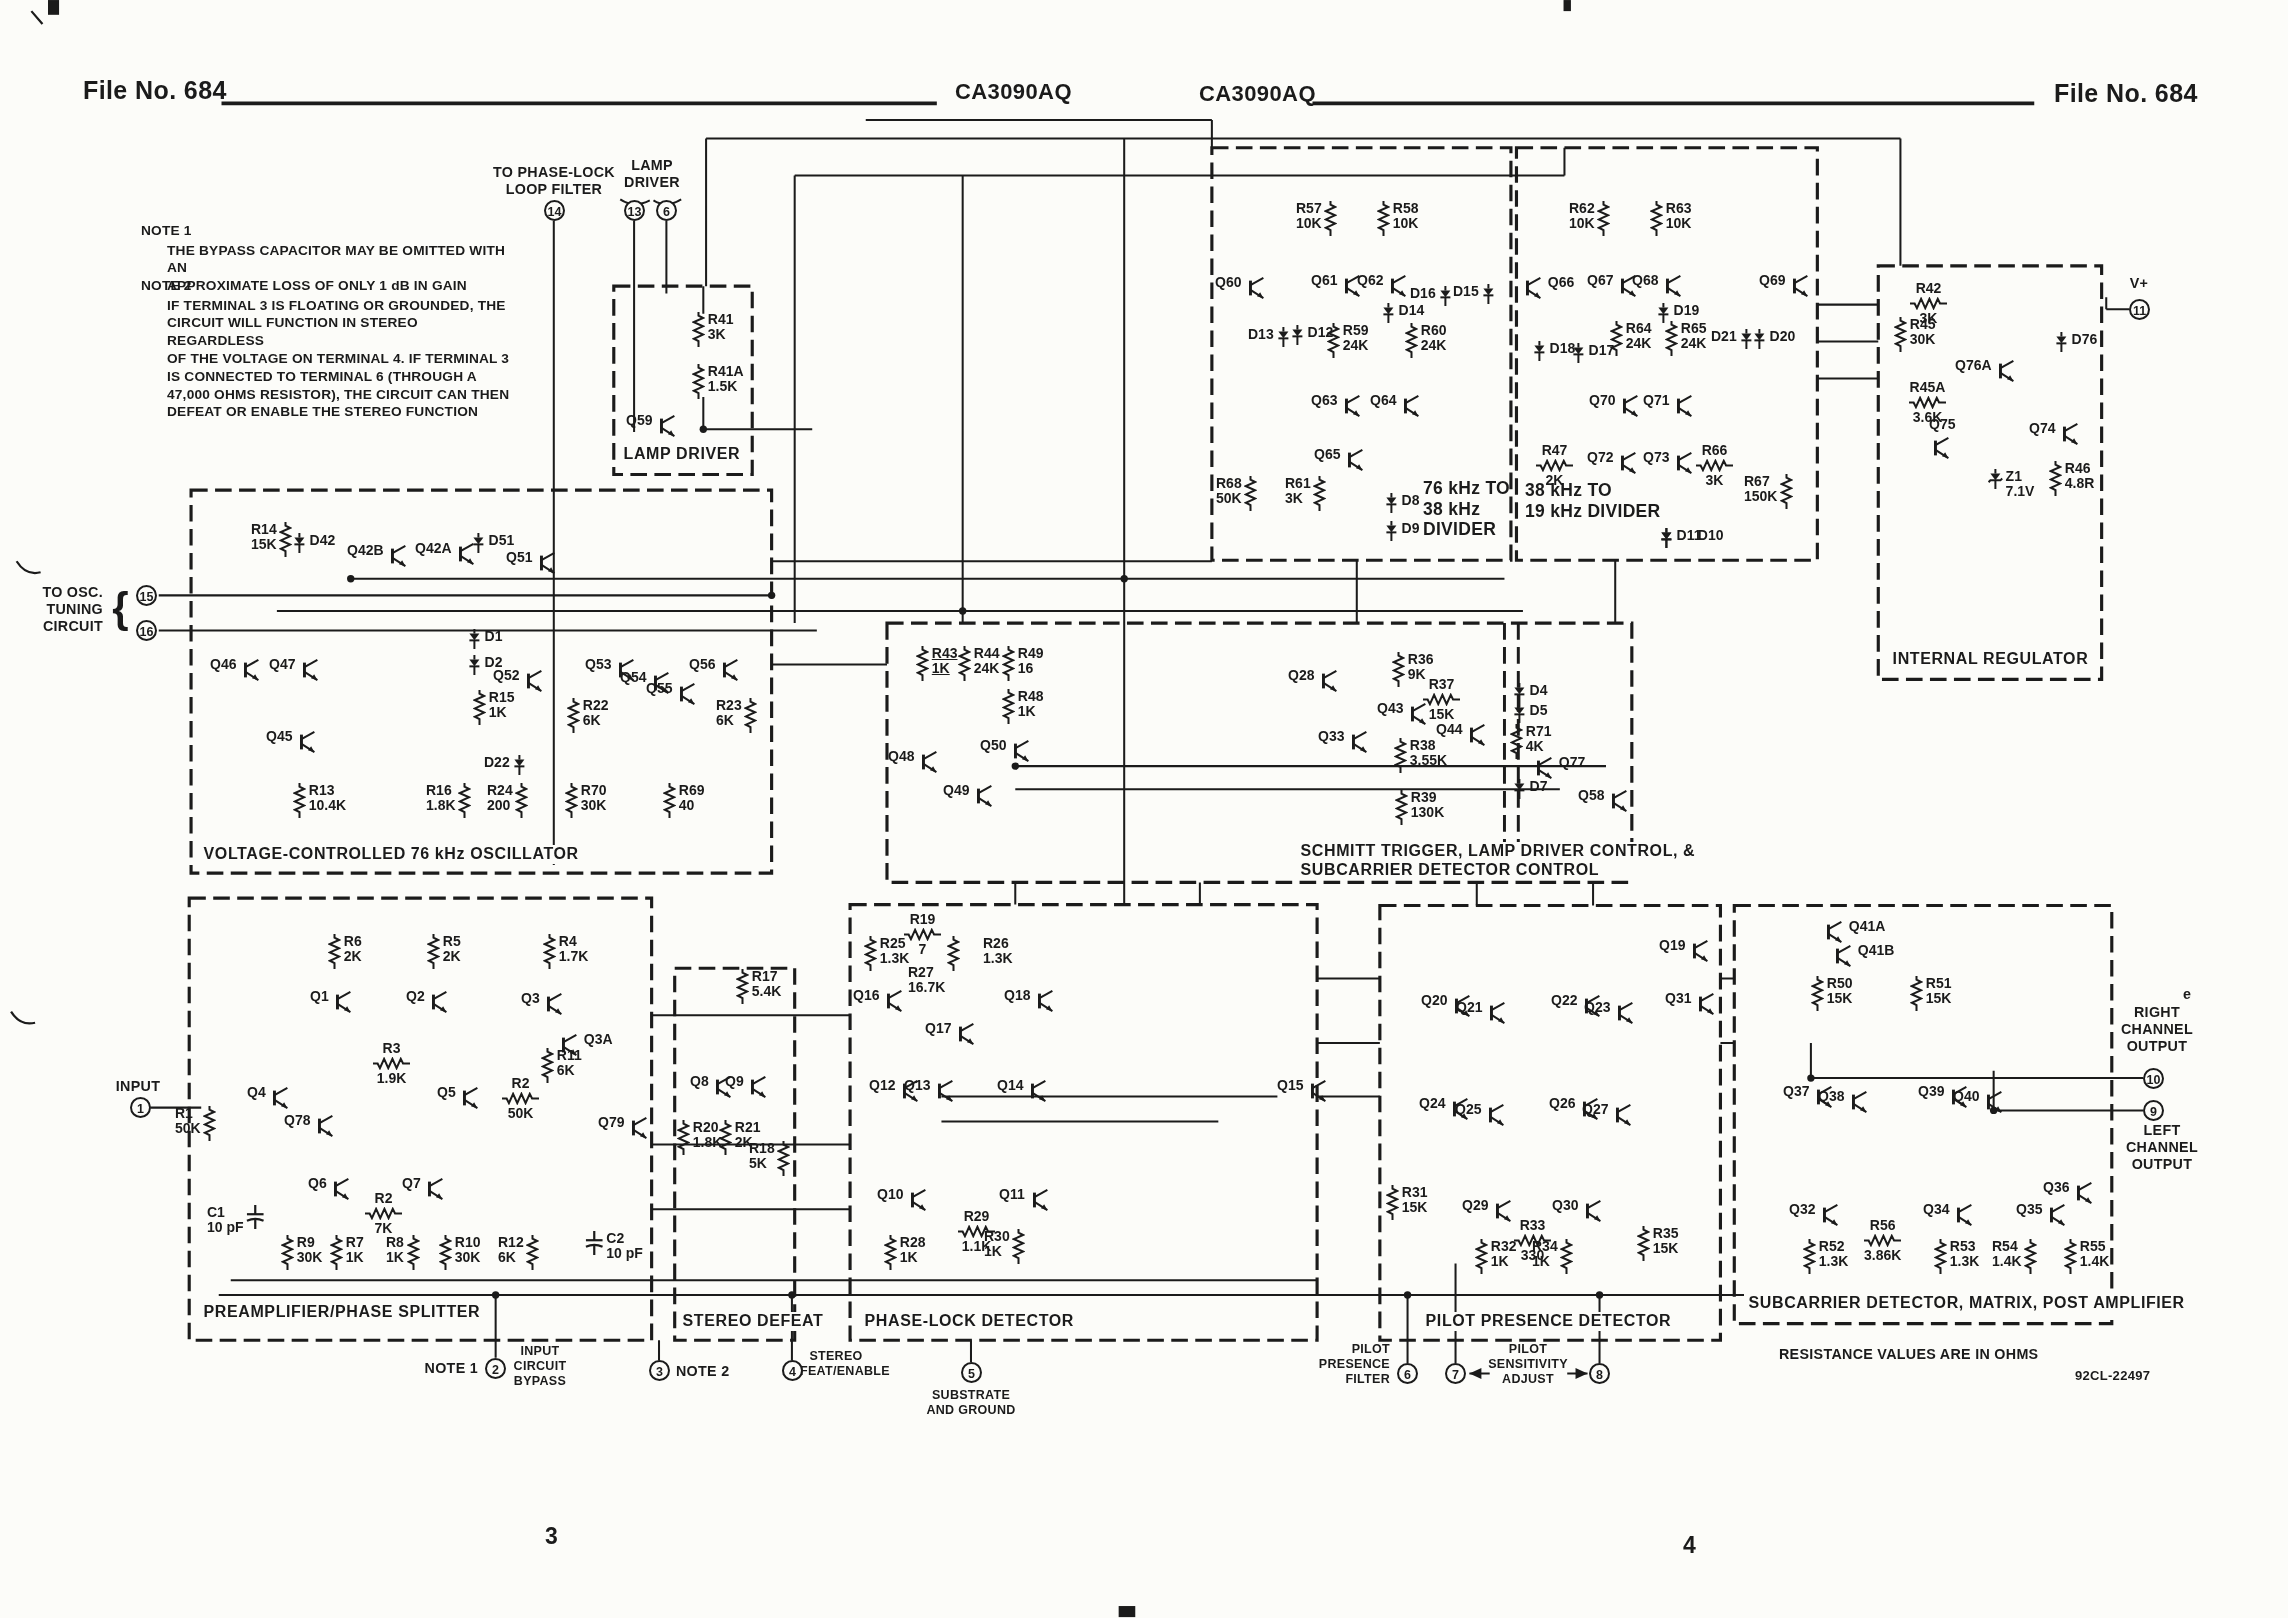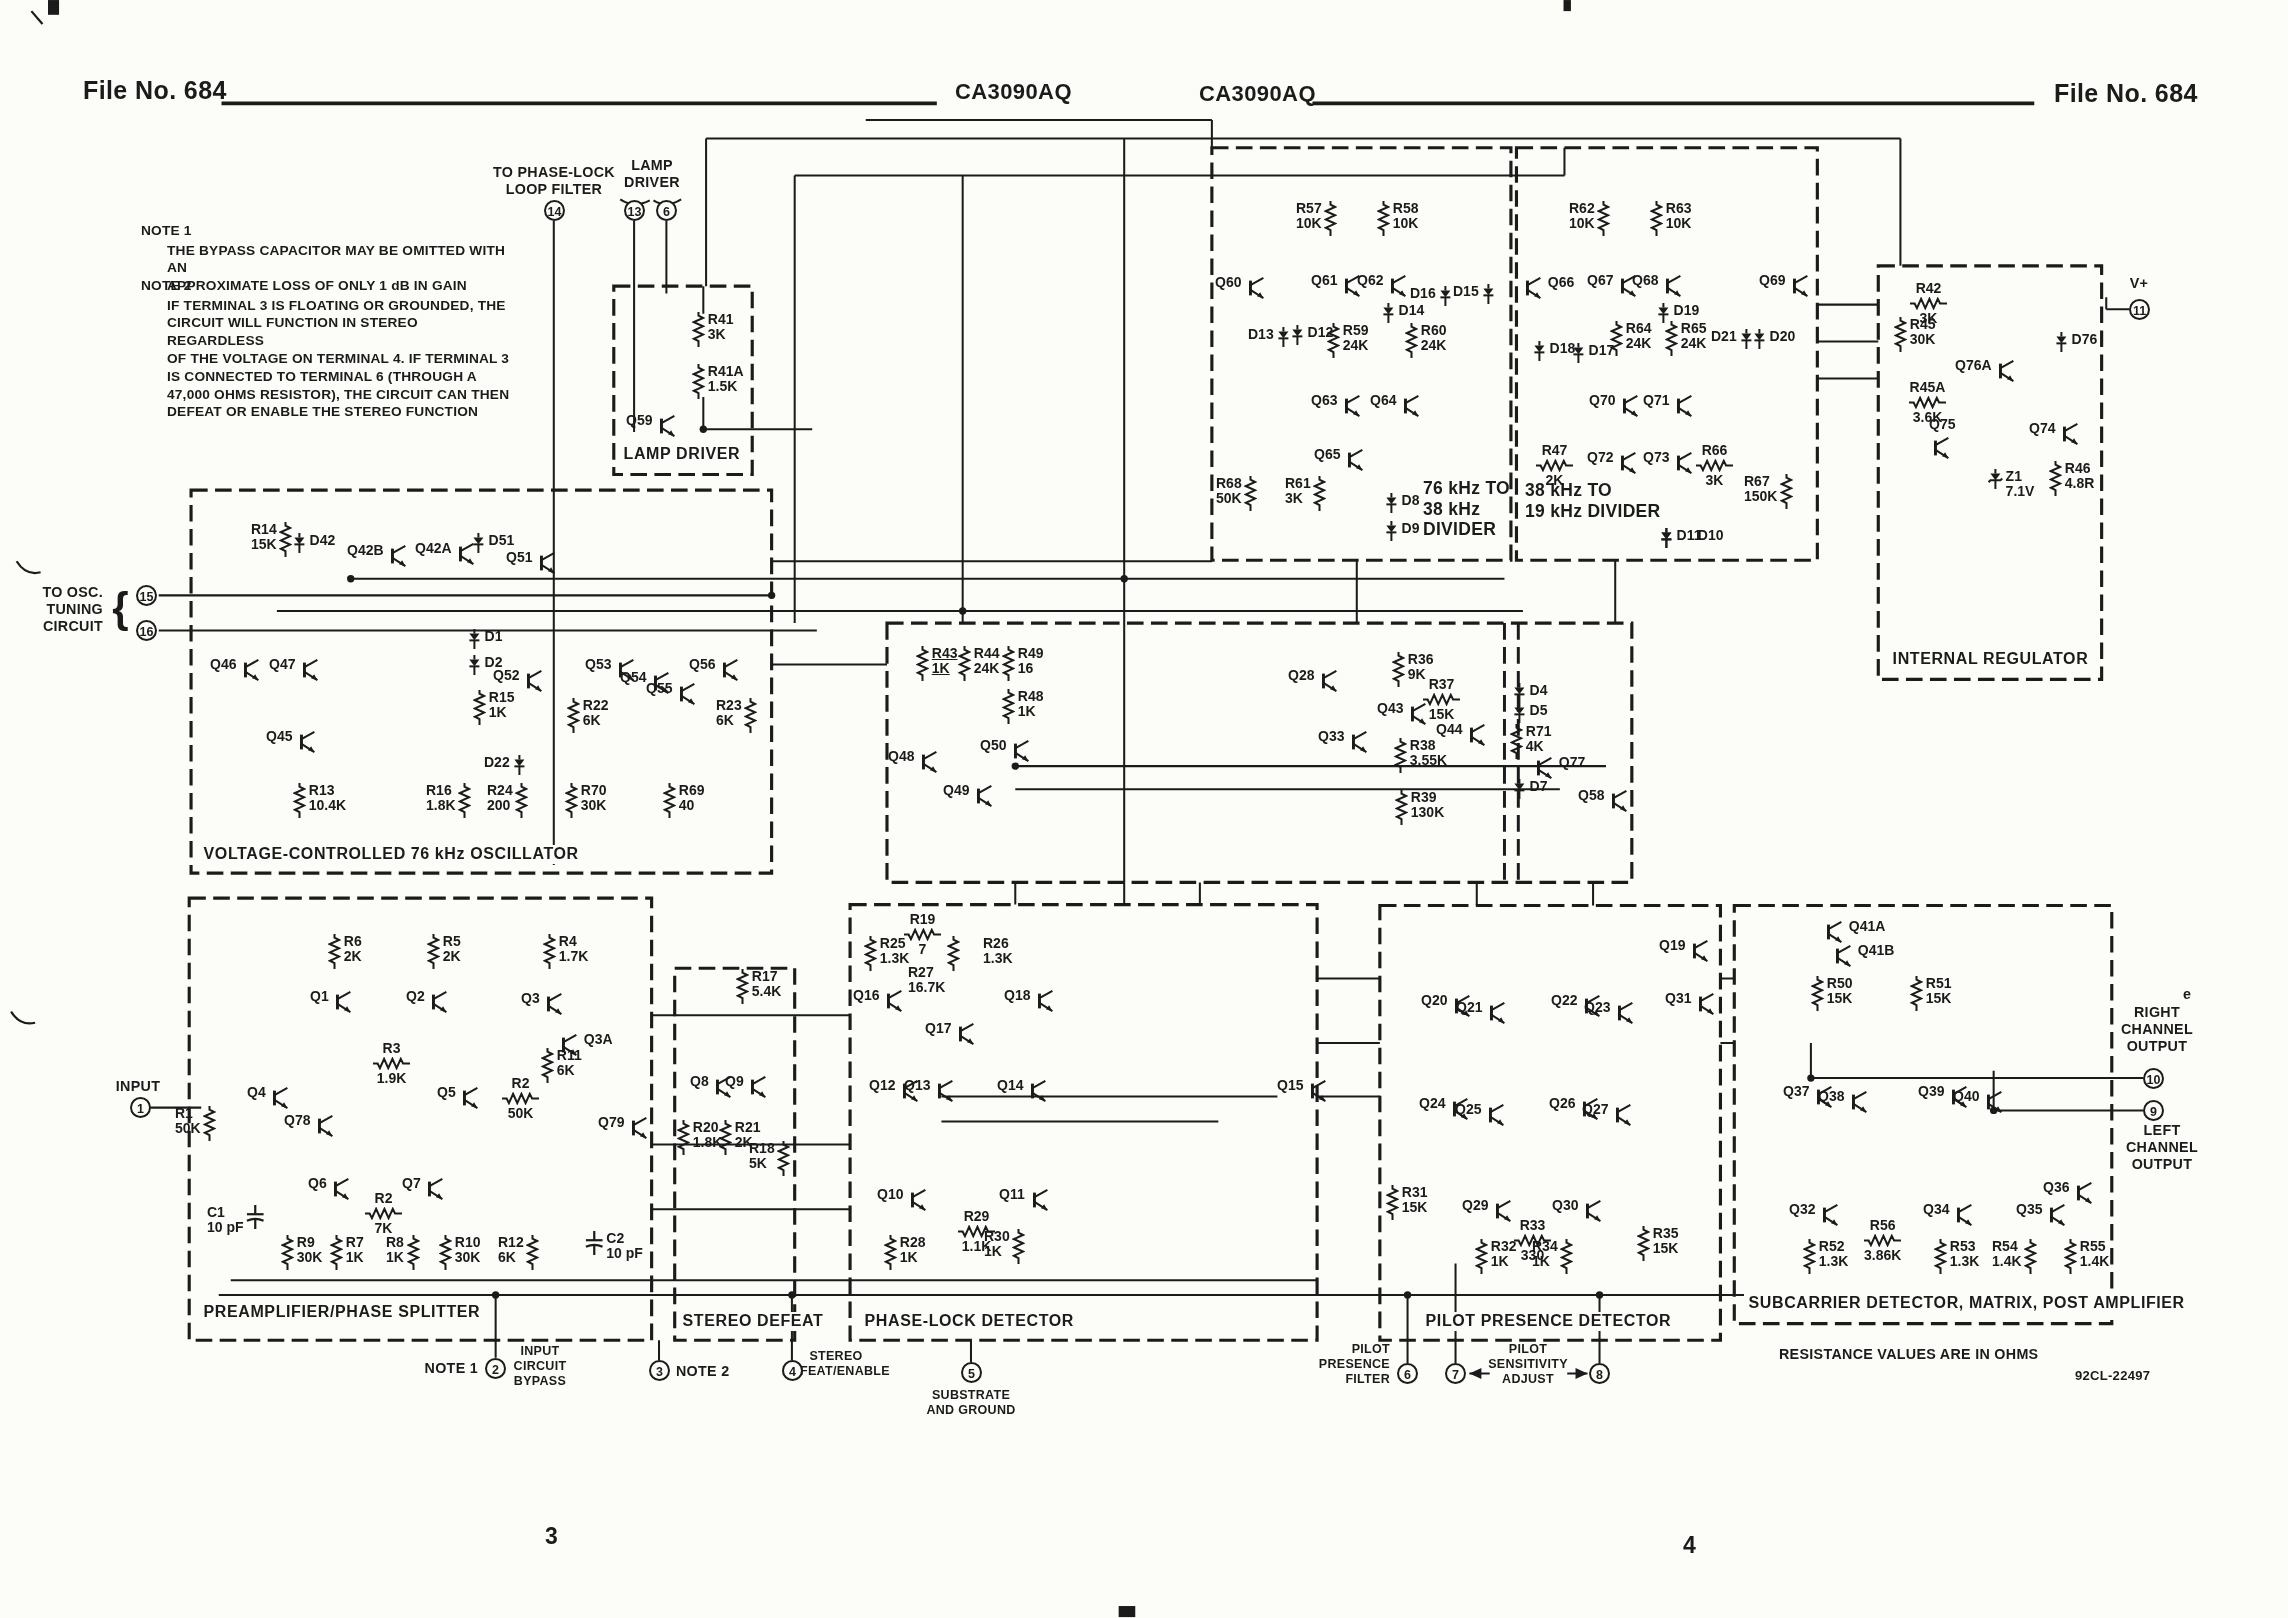--- a/index.html
+++ b/index.html
@@ -775,20 +775,21 @@
           <polyline points="7,0 7,4 12,6.5 2,11 12,15.5 2,20 12,24.5 2,29 7,31.5 7,38" fill="none" stroke="#1b1b1b" stroke-width="2.2"></polyline>
         </svg>
         <div class="tx">R28<br>1K</div>
       </div>
       <div class="part" style="left: 984px; top: 1229px;">
         <div class="tx">R30<br>1K</div>
         <svg class="g" width="13" height="35" viewBox="0 0 14 38">
           <polyline points="7,0 7,4 12,6.5 2,11 12,15.5 2,20 12,24.5 2,29 7,31.5 7,38" fill="none" stroke="#1b1b1b" stroke-width="2.2"></polyline>
         </svg>
       </div>
+      <div class="btitle" style="left: 1296px; top: 842px;">SCHMITT TRIGGER, LAMP DRIVER CONTROL, &amp;<div>SUBCARRIER DETECTOR CONTROL</div></div>
       <div class="part" style="left: 916px; top: 646px; text-decoration: underline;">
         <svg class="g" width="13" height="35" viewBox="0 0 14 38">
           <polyline points="7,0 7,4 12,6.5 2,11 12,15.5 2,20 12,24.5 2,29 7,31.5 7,38" fill="none" stroke="#1b1b1b" stroke-width="2.2"></polyline>
         </svg>
         <div class="tx">R43<br>1K</div>
       </div>
       <div class="part" style="left: 958px; top: 646px;">
         <svg class="g" width="13" height="35" viewBox="0 0 14 38">
           <polyline points="7,0 7,4 12,6.5 2,11 12,15.5 2,20 12,24.5 2,29 7,31.5 7,38" fill="none" stroke="#1b1b1b" stroke-width="2.2"></polyline>
         </svg>

